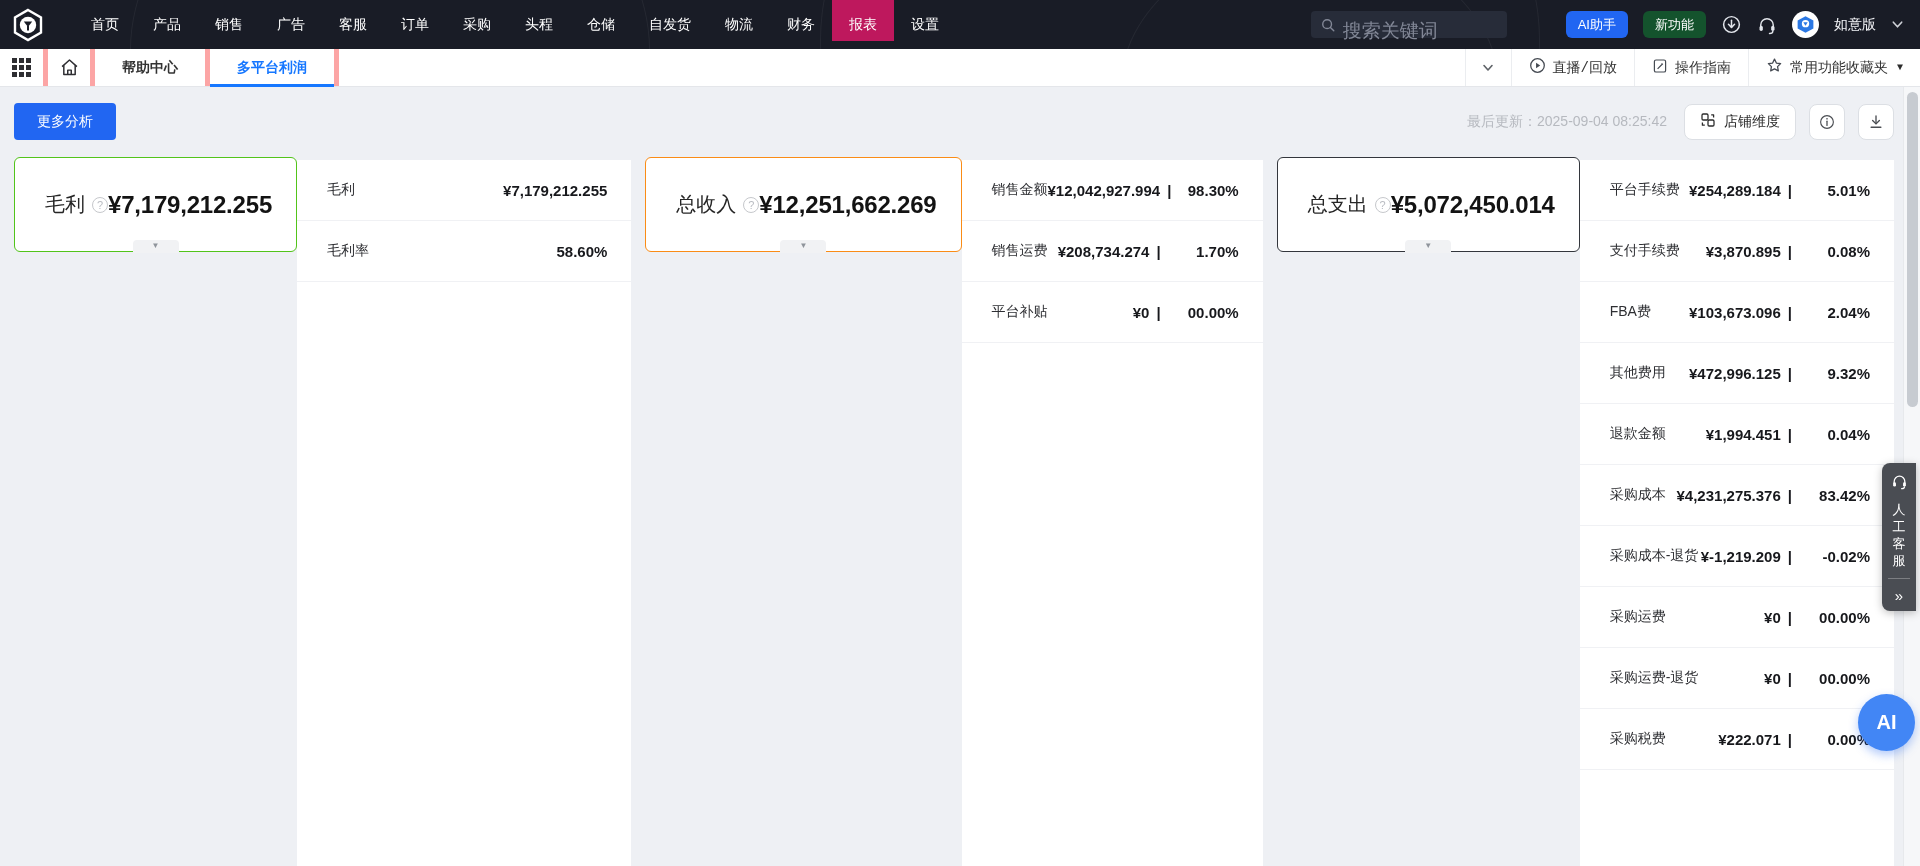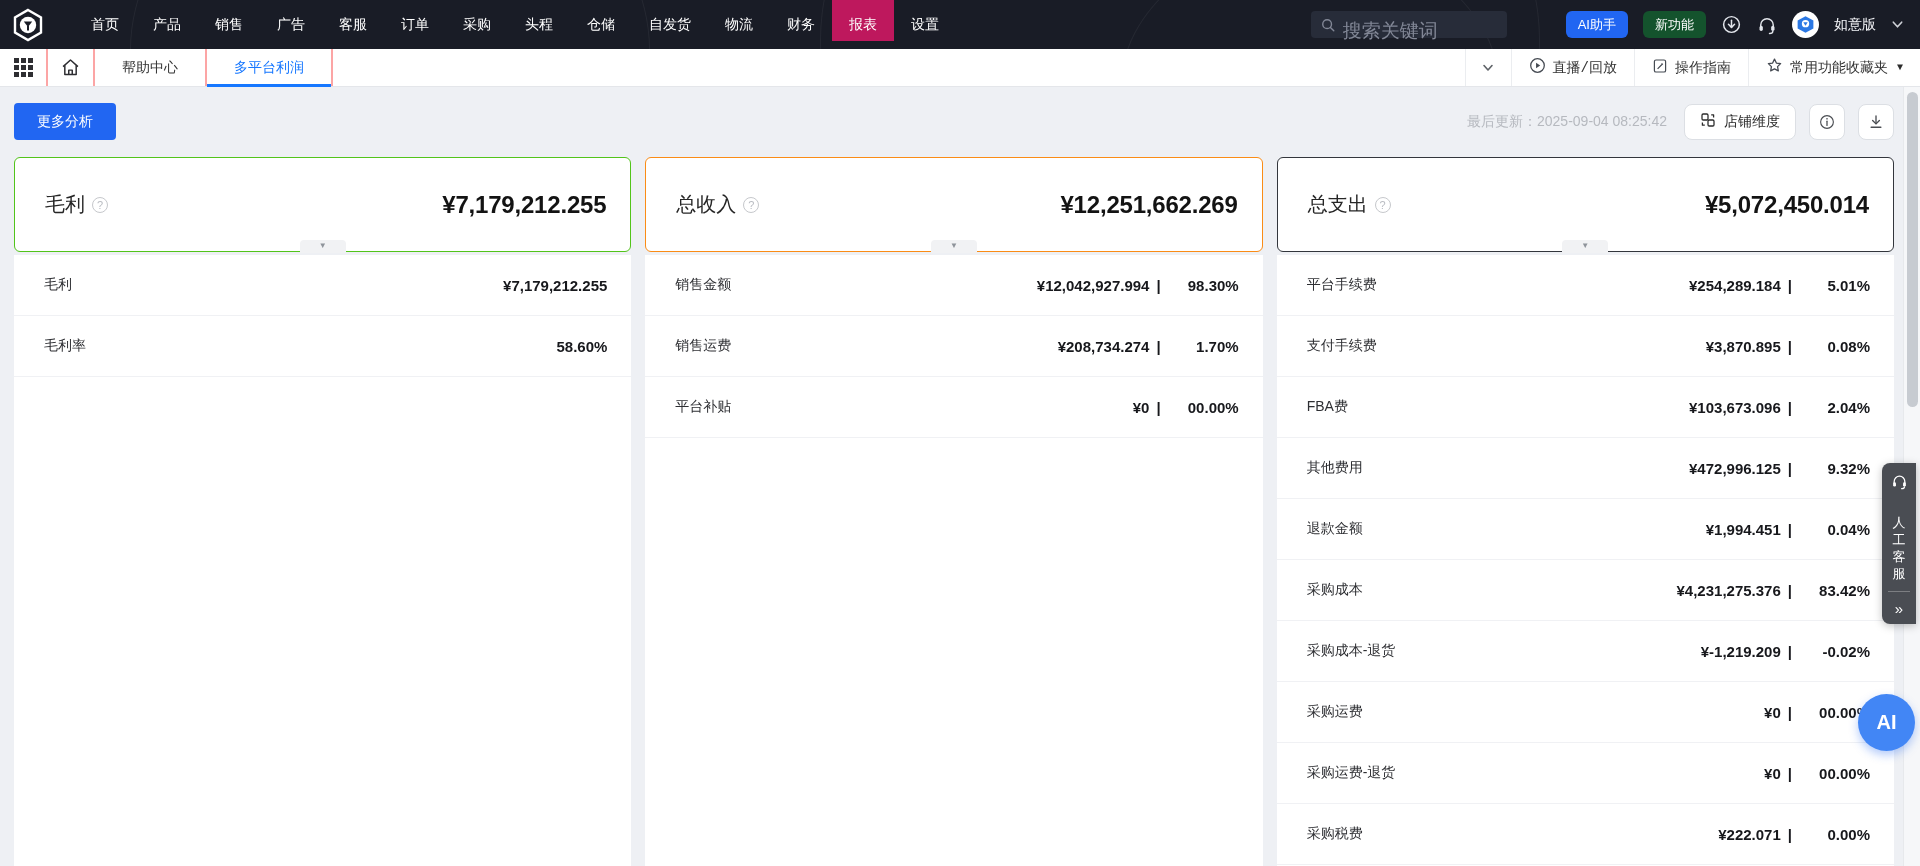--- a/index.html
+++ b/index.html
@@ -23,57 +23,57 @@
   .search input::placeholder { color:#828796; }
   .pill-btn { border:0; color:#fff; font-size:13px; height:27px; padding:0 12px; border-radius:6px; cursor:pointer; font-family:inherit; white-space:nowrap; }
   .btn-ai { background:#2166f2;margin-left:44px; }
   .btn-new { background:#14532d; }
   .nav-ic { display:flex; align-items:center; cursor:pointer; }
   .avatar { width:27px; height:27px; border-radius:50%; background:#ffffff; display:flex; align-items:center; justify-content:center; cursor:pointer; }
   .edition { color:#f2f3f6; font-size:14px; cursor:pointer; white-space:nowrap; }
 
   
   .tabbar { height:38px; background:#fff; border-bottom:1px solid #e4e6ea; display:flex; align-items:stretch; position:relative; z-index:25; }
-  .tb-cell { display:flex; align-items:center; justify-content:center; border-right:2px solid #fca5a5; cursor:pointer; }
+  .tb-cell { display:flex; align-items:center; justify-content:center; border-right:5px solid #fca5a5; cursor:pointer;font-weight:bold; }
   .tb-grid { width:48px; }
   .tb-home { width:47px; }
   .tb-tab { padding:0 27px; font-size:14px; color:#333; position:relative; white-space:nowrap; }
   .tb-tab.active { color:#1677ff; }
   .tb-tab.active::after { content:""; position:absolute; left:0; right:0; bottom:-1px; height:3px; background:#1677ff; }
   .tb-right { margin-left:auto; display:flex; align-items:stretch; }
   .tb-chev { width:46px; display:flex; align-items:center; justify-content:center; border-left:1px solid #ebedf0; cursor:pointer; }
   .tb-action { display:flex; align-items:center; gap:7px; padding:0 17px; font-size:14px; color:#333; border-left:1px solid #ebedf0; cursor:pointer; white-space:nowrap;font-family:Liberation Mono, monospace; }
   .caret-sm { font-size:10px; color:#2b2b2b; margin-left:2px; }
 
   
   .content { position:relative; height:652px; padding:16px 26px 8px 14px; }
   .toolbar { display:flex; align-items:center; margin-bottom:17px; height:37px; }
   .btn-primary { background:#2166f2; color:#fff; border:0; border-radius:4px; height:37px; padding:0 23px; font-size:14px; cursor:pointer; font-family:inherit; }
   .toolbar-right { margin-left:auto; display:flex; align-items:center; gap:13px; }
   .last-update { color:#b6b9bf; font-size:14px; margin-right:4px; white-space:nowrap; }
   .btn-white { display:flex; align-items:center; gap:8px; background:#fff; border:1px solid #dcdfe4; border-radius:8px; height:36px; padding:0 15px; font-size:14px; color:#2b2b2b; cursor:pointer; font-family:inherit; white-space:nowrap; }
   .btn-sq { width:36px; height:36px; background:#fff; border:1px solid #dcdfe4; border-radius:8px; display:flex; align-items:center; justify-content:center; cursor:pointer; }
 
   .cards { display:flex; gap:14px; height:709px; }
-  .card { flex:1; display:flex; flex-direction:column; min-width:0; }
+  .card { flex:1; display:flex; flex-direction:row; min-width:0; }
   .card-header { position:relative; height:95px; background:#fff; border:1.5px solid #ccc; border-radius:6px; display:flex; align-items:center; padding:0 24px 0 30px; flex:none; }
   .card-title { font-size:20px; color:#262626; display:flex; align-items:center; gap:7px; }
   .help-ic { width:16px; height:16px; border:1px solid #c6c8cc; border-radius:50%; color:#b9bcc2; font-size:11px; display:flex; align-items:center; justify-content:center; cursor:pointer; }
   .card-total { margin-left:auto; font-size:24px; font-weight:700; color:#131313; letter-spacing:-.2px; white-space:nowrap; }
   .collapse-handle { position:absolute; left:50%; bottom:-1.5px; transform:translateX(-50%); width:46px; height:13px; background:#f1f2f4; border-radius:4px 4px 0 0; display:flex; align-items:center; justify-content:center; color:#8f949b; font-size:8px; cursor:pointer; line-height:1; }
   .card-body { margin-top:3px; background:#fff; flex:1; overflow:hidden; }
   .crow { height:61px; border-bottom:1px solid #f0f1f4; display:flex; align-items:center; padding:0 24px 0 30px; }
   .crow-label { font-size:14px; color:#2e2f33; white-space:nowrap; }
   .crow-amount { margin-left:auto; font-size:15px; font-weight:700; color:#17181c; white-space:nowrap; }
   .crow-sep { font-weight:700; font-size:15px; color:#17181c; margin-left:7px; }
   .crow-pct { width:78px; text-align:right; font-size:15px; font-weight:700; color:#17181c; white-space:nowrap; }
 
   
   .service-panel { position:absolute; right:4px; top:463px; width:34px; background:#4a4d53; border-radius:8px 0 0 8px; color:#fff; z-index:40; box-shadow:0 2px 8px rgba(0,0,0,.25); display:flex; flex-direction:column; align-items:center; padding-top:10px; cursor:pointer; }
-  .sp-label { width:14px; font-size:13px; line-height:17px; word-break:break-all; margin-top:20px; text-align:center; }
+  .sp-label { width:14px; font-size:13px; line-height:17px; word-break:break-all; margin-top:7px; text-align:center; }
   .sp-divider { width:22px; border-top:1px solid rgba(255,255,255,.28); margin-top:9px; }
   .sp-collapse { height:32px; display:flex; align-items:center; justify-content:center; width:100%; font-size:15px; color:#fff; }
 
   .scrollbar { position:absolute; top:87px; right:0; width:17px; bottom:0; background:#f6f7f9; border-left:1px solid #e7e9ec; z-index:35; }
   .thumb { position:absolute; top:5px; left:3px; width:11px; height:315px; background:#c7cbd1; border-radius:6px; }
 
   .ai-fab { position:absolute; left:1858px; top:694px; width:57px; height:57px; border-radius:50%; border:0; background:#4286f5; color:#fff; font-size:20px; font-weight:700; z-index:45; cursor:pointer; box-shadow:0 4px 10px rgba(33,102,242,.35); font-family:inherit; }
 </style>
 </head>
 <body>

